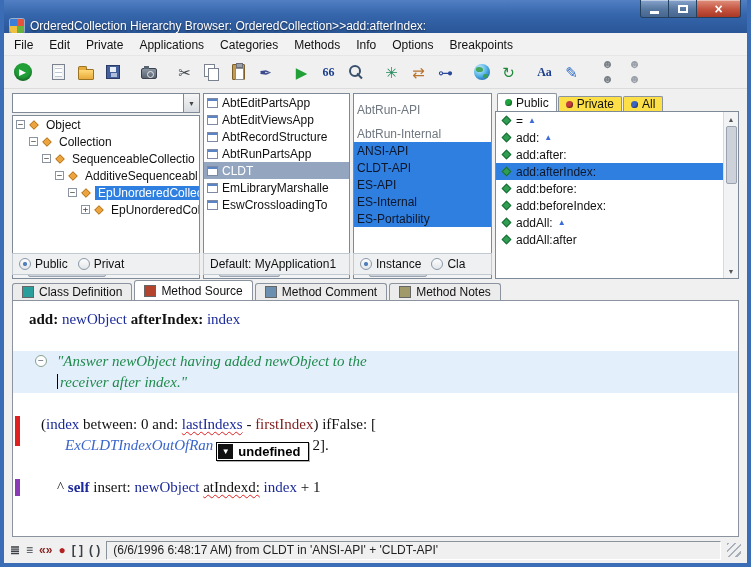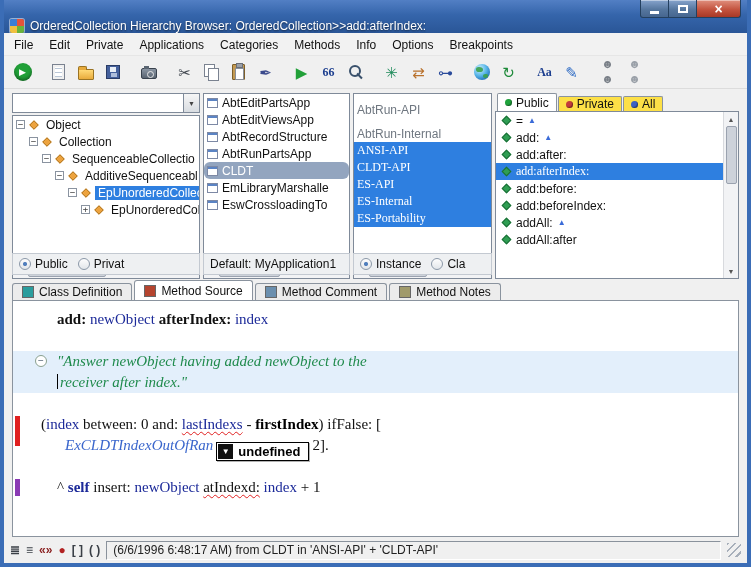--- a/index.html
+++ b/index.html
@@ -75,22 +75,22 @@
   .scrollpane{display:flex;flex-direction:column;flex:1;overflow:hidden;}
   .listbody{flex:1;overflow:hidden;}
   .tree-row{height:17px;display:flex;align-items:center;white-space:nowrap;}
   .expander{width:9px;height:9px;border:1px solid #8a93a0;background:#fff;font-size:9px;line-height:7px;
     text-align:center;color:#444;margin-right:3px;flex:0 0 auto;font-family:"DejaVu Sans Mono",monospace;}
   .class-icon{width:8px;height:8px;background:#eda33e;border:1px solid #a8701f;transform:rotate(45deg) scale(.85);
     margin:0 5px 0 2px;flex:0 0 auto;}
   .tree-label{padding:0 3px;}
   .tree-label.sel{background:#2e7fe0;color:#fff;}
   .list-row{height:17px;display:flex;align-items:center;padding-left:3px;white-space:nowrap;overflow:hidden;}
-  .list-row.sel-strong{background:#2e7fe0;color:#ffffff;font-family:Liberation Serif, serif;}
-  .list-row.sel-muted{background:#93a5bf;color:#fff;border-radius:6px;}
+  .list-row.sel-strong{background:#2e7fe0;color:#0f172a;}
+  .list-row.sel-muted{background:#93a5bf;color:#fff;}
   .list-row.dim{color:#6f7780;margin-top:7px;}
   .app-icon{width:11px;height:10px;background:#fff;border:1px solid #7d89a5;margin-right:4px;flex:0 0 auto;
     box-shadow:inset 0 2px 0 #5b84c4;}
   .m-icon{width:7px;height:7px;background:#2f9e53;border:1px solid #1a6e36;transform:rotate(45deg);
     margin:0 6px 0 4px;flex:0 0 auto;}
   .m-marker{color:#3a6bd8;font-size:8px;margin-left:5px;}
   .hscroll{height:15px;background:#f2f3f5;border-top:1px solid #d8dade;display:flex;align-items:center;flex:0 0 auto;}
   .scroll-btn{width:15px;height:14px;display:flex;align-items:center;justify-content:center;font-size:7px;color:#555;}
   .hthumb{height:12px;width:42%;background:#cdd2da;border:1px solid #9aa2af;border-radius:2px;}
   .hspacer{flex:1;}
@@ -120,21 +120,21 @@
   .etab-icon{width:12px;height:12px;border:1px solid #666;flex:0 0 auto;
     background-image:repeating-linear-gradient(0deg,transparent 0 2px,rgba(255,255,255,.85) 2px 3px);}
   
   .editor{flex:1;margin:0 8px;border:1px solid #8a939e;background:#fff;position:relative;overflow:hidden;}
   .code{position:absolute;inset:0;padding-top:8px;font-family:"Liberation Serif",serif;font-size:15px;}
   .code-line{height:21px;line-height:21px;white-space:pre;}
   .code-line.hl{background:#e3effb;}
   .tk-kw{font-weight:bold;color:#111;}
   .tk-pl{color:#111;}
   .tk-var{color:#1c2a99;}
-  .tk-varb{color:#000000;font-weight:bold;}
+  .tk-varb{color:#7f1d1d;font-weight:normal;}
   .tk-selfkw{color:#1c2a99;font-weight:bold;}
   .tk-cmt{color:#1f8a4c;font-style:italic;}
   .tk-cls{color:#3a66cc;font-style:italic;}
   .tk-err{text-decoration:underline wavy #e02020 1px;text-underline-offset:2px;}
   .caret{display:inline-block;width:1px;height:15px;background:#000;vertical-align:-2px;margin-right:2px;}
   .popup{display:inline-flex;align-items:center;border:1px solid #000;background:#fff;height:19px;
     margin:0 3px;vertical-align:-4px;box-shadow:1px 1px 0 rgba(0,0,0,.3);}
   .popup-btn{width:15px;height:15px;background:#111;color:#fff;display:flex;align-items:center;
     justify-content:center;font-size:8px;margin:1px;}
   .popup-text{font-family:"Liberation Sans",sans-serif;font-weight:bold;font-size:13px;padding:0 8px 0 4px;color:#000;}
@@ -480,21 +480,21 @@
         <span>Method Comment</span>
       </div>
       <div class="etab">
         <span class="etab-icon" style="background: rgb(160, 154, 106);"></span>
         <span>Method Notes</span>
       </div>
     </div>
 
   <div class="editor" id="editor">
     <div class="code" id="code">
-        <div class="code-line" style="padding-left: 44px;"><span class="tk-kw">add:</span><span class="tk-pl"> </span><span class="tk-var">newObject</span><span class="tk-pl"> </span><span class="tk-kw">afterIndex:</span><span class="tk-pl"> </span><span class="tk-var">index</span></div>
+        <div class="code-line" style="padding-left: 16px;"><span class="tk-kw">add:</span><span class="tk-pl"> </span><span class="tk-var">newObject</span><span class="tk-pl"> </span><span class="tk-kw">afterIndex:</span><span class="tk-pl"> </span><span class="tk-var">index</span></div>
         <div class="code-line">&nbsp;</div>
         <div class="code-line hl" style="padding-left: 44px;"><span class="tk-cmt">"Answer newObject having added newObject to the</span></div>
         <div class="code-line hl" style="padding-left: 44px;"><span class="caret"></span><span class="tk-cmt">receiver after index."</span></div>
         <div class="code-line">&nbsp;</div>
         <div class="code-line" style="padding-left: 28px;"><span class="tk-pl">(</span><span class="tk-var">index</span><span class="tk-pl"> between: </span><span class="tk-pl">0</span><span class="tk-pl"> and: </span><span class="tk-var tk-err">lastIndexs</span><span class="tk-pl"> - </span><span class="tk-varb">firstIndex</span><span class="tk-pl">) ifFalse: [</span></div>
         <div class="code-line" style="padding-left: 52px;"><span class="tk-cls">ExCLDTIndexOutOfRan</span><span class="popup"><span class="popup-btn">▼</span><span class="popup-text">undefined</span></span><span class="tk-pl">2].</span></div>
         <div class="code-line">&nbsp;</div>
         <div class="code-line" style="padding-left: 44px;"><span class="tk-pl">^ </span><span class="tk-selfkw">self</span><span class="tk-pl"> insert: </span><span class="tk-var">newObject</span><span class="tk-pl"> </span><span class="tk-pl tk-err">atIndexd:</span><span class="tk-pl"> </span><span class="tk-var">index</span><span class="tk-pl"> + 1</span></div>
       </div>
   <div class="mark-collapse" style="top: 54px;">−</div>

